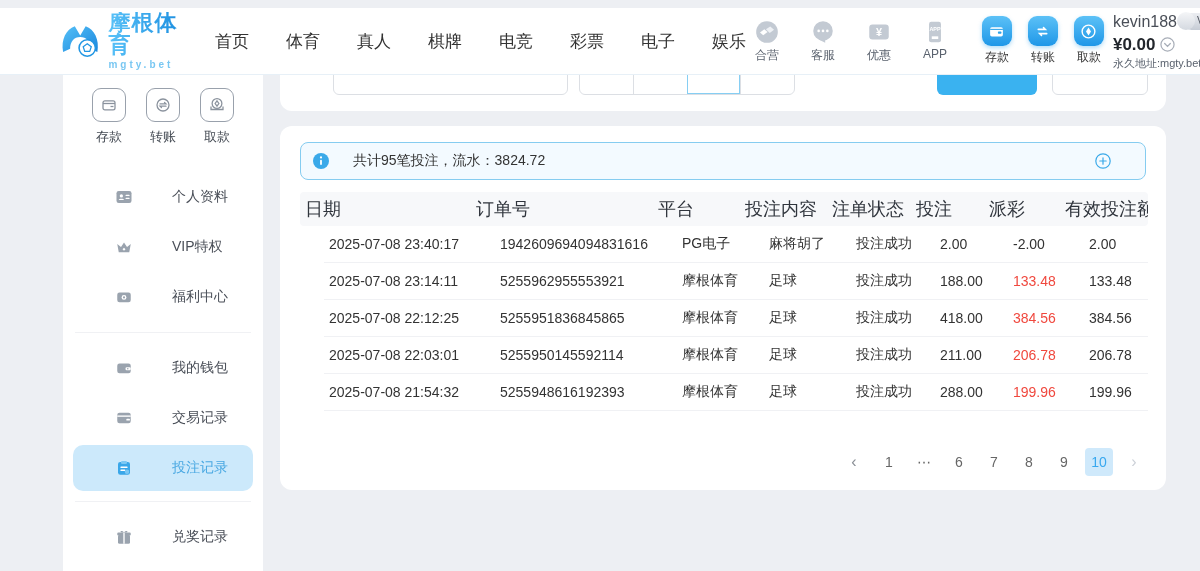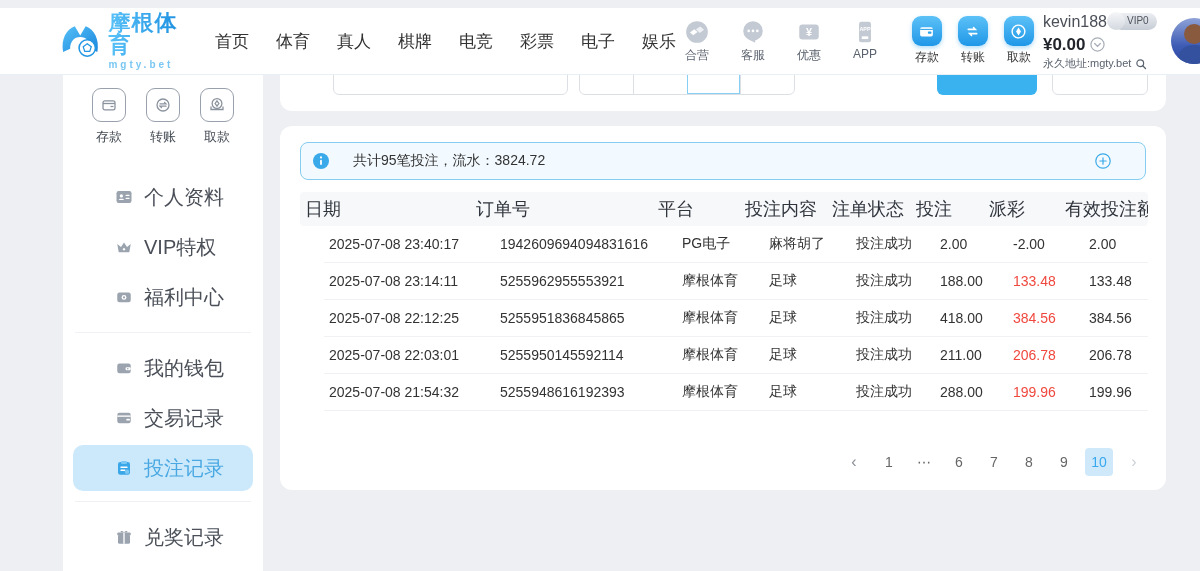--- a/index.html
+++ b/index.html
@@ -7,21 +7,21 @@
   body { background:#edeff3; font-family:"Liberation Sans",sans-serif; color:#333; position:relative; }
 
   
   .header { position:absolute; top:8px; left:0; width:1200px; height:67px; background:#fff;
             border-bottom:1px solid #e7f0f7; display:flex; align-items:center; padding:0 28px 0 60px; }
   .logo { display:flex; align-items:center; gap:8px; cursor:pointer; }
   .logo-txt { display:flex; flex-direction:column; line-height:1; }
   .logo-title { font-size:22px; font-weight:700; color:#2ba2e9; letter-spacing:1px;
                 background:linear-gradient(90deg,#59c2f8,#1b8ee0); -webkit-background-clip:text; background-clip:text; -webkit-text-fill-color:transparent; }
   .logo-sub { font-size:10px; color:#79c7f2; letter-spacing:3px; margin-top:4px; font-weight:700; }
-  .nav { display:flex; gap:27px; margin-left:32px; }
+  .nav { display:flex; gap:37px; margin-left:32px; }
   .nav-item { font-size:17px; color:#333; cursor:pointer; white-space:nowrap; }
   .hdr-right { margin-left:auto; display:flex; align-items:center; }
   .gicons { display:flex; gap:14px; }
   .gicon { display:flex; flex-direction:column; align-items:center; width:42px; cursor:pointer; }
   .gicon svg { width:26px; height:26px; }
   .gicon .lbl { font-size:12px; color:#5a626e; margin-top:2px; white-space:nowrap; }
   .bicons { display:flex; gap:16px; margin-left:26px; }
   .bicon { display:flex; flex-direction:column; align-items:center; cursor:pointer; }
   .bicon .sq { width:30px; height:30px; border-radius:9px; background:linear-gradient(180deg,#5cc1f7,#1f97e8);
                display:flex; align-items:center; justify-content:center; box-shadow:0 2px 4px rgba(41,158,233,.35); }
@@ -42,21 +42,21 @@
   .avatar::after { content:""; position:absolute; left:8px; top:27px; width:30px; height:22px; border-radius:50% 50% 0 0; background:#33519f; }
 
   
   .sidebar { position:absolute; left:63px; top:75px; width:200px; height:496px; background:#fff; }
   .squick { display:flex; justify-content:center; gap:20px; padding-top:13px; }
   .sq-item { display:flex; flex-direction:column; align-items:center; cursor:pointer; }
   .sq-ic { width:34px; height:34px; border:1.6px solid #99a1ac; border-radius:9px;
            display:flex; align-items:center; justify-content:center; }
   .sq-item .lbl { font-size:13px; color:#444a53; margin-top:6px; }
   .smenu { margin-top:26px; }
-  .mitem { height:50px; display:flex; align-items:center; padding-left:52px; cursor:pointer; font-size:20px; color:#4a4f58; }
+  .mitem { height:50px; display:flex; align-items:center; padding-left:52px; cursor:pointer; font-size:14px; color:#4a4f58;gap:28px; }
   .mitem svg { width:18px; height:18px; margin-right:11px; flex:0 0 auto; }
   .mitem.active { height:46px; margin:2px 10px; padding-left:42px; background:#cce9fb; border-radius:10px; color:#49a8e2; }
   .msep { height:1px; background:#f0f1f4; margin:10px 12px; }
 
   
   .searchpanel { position:absolute; left:280px; top:75px; width:886px; height:36px; background:#fff;
                  border-radius:0 0 12px 12px; overflow:hidden; }
   .cut-input { position:absolute; left:53px; top:-20px; width:235px; height:40px; background:#fff;
                border:1px solid #dcdfe4; border-radius:6px; }
   .seg { position:absolute; left:299px; top:-20px; width:216px; height:40px; border:1px solid #dcdfe4;

